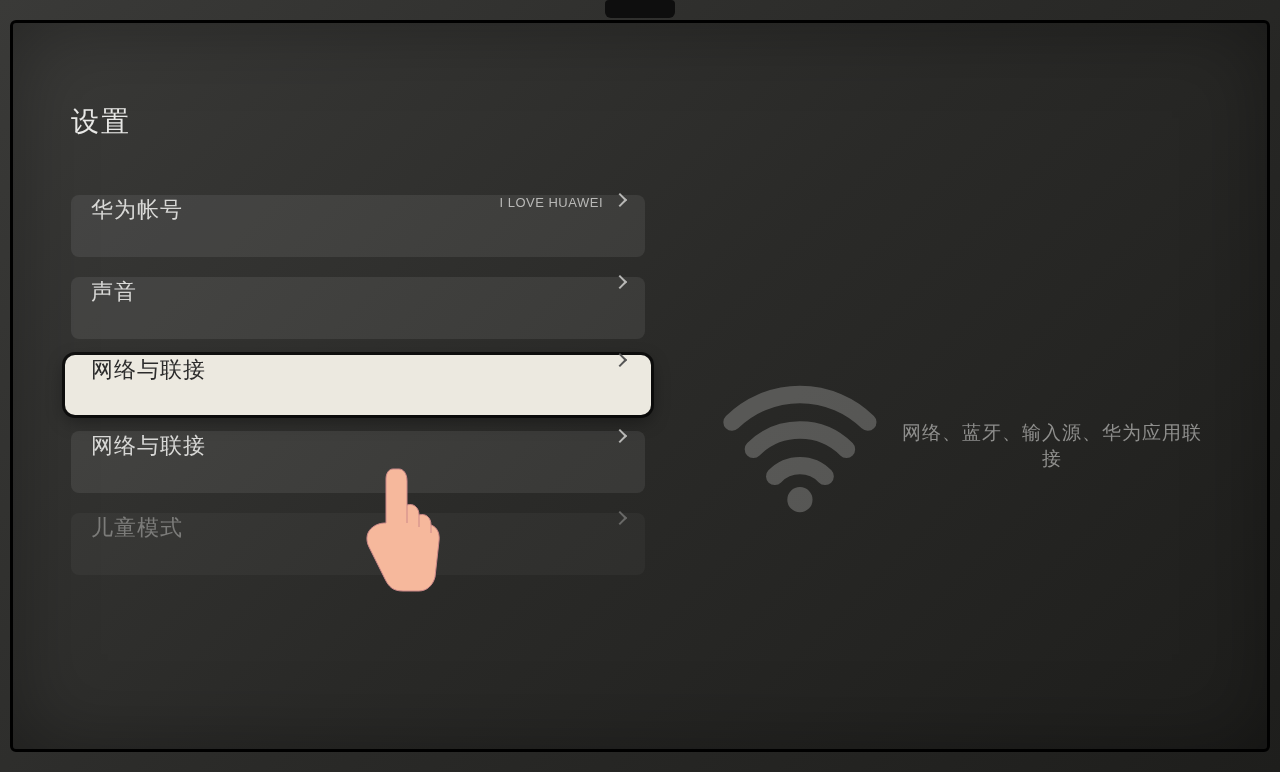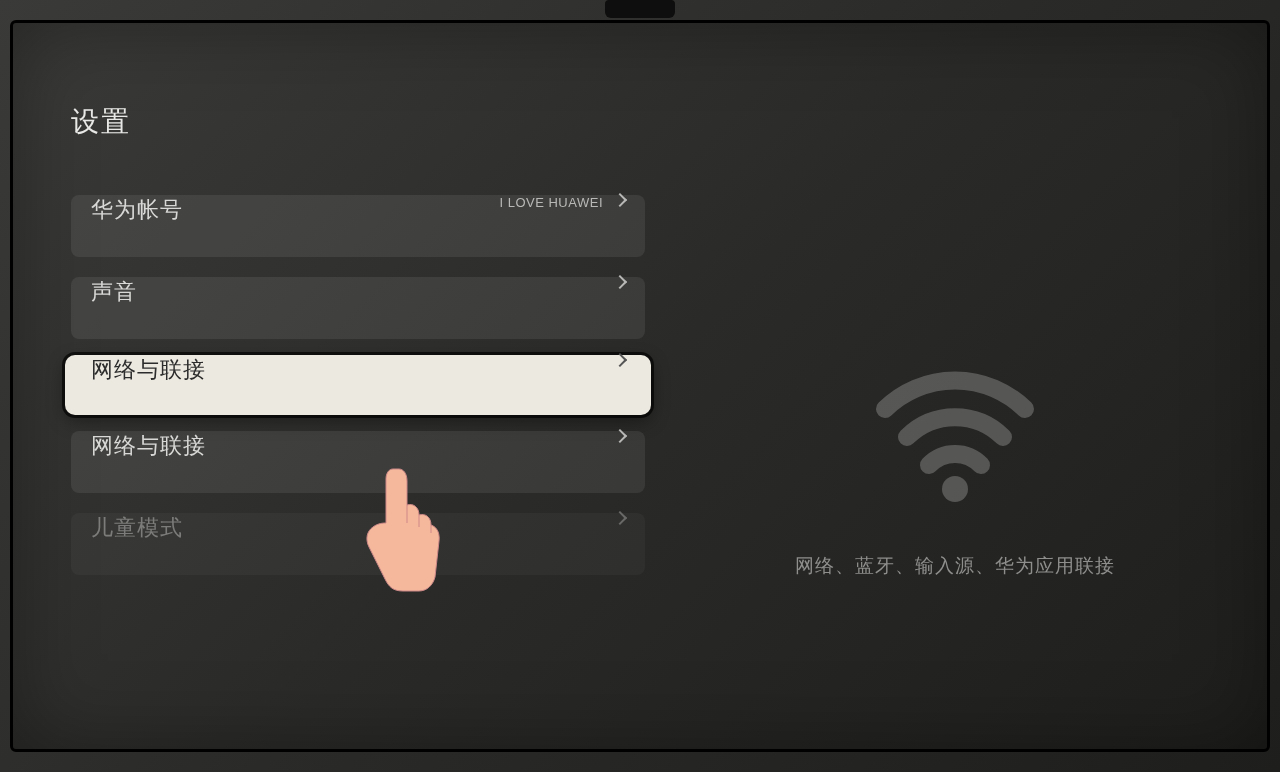--- a/index.html
+++ b/index.html
@@ -94,21 +94,20 @@
     }
     .menu-value + .chevron { margin-left: 0; }
     .menu-label + .chevron { margin-left: auto; }
     .detail-pane {
       position: absolute;
       top: 180px;
       left: 690px;
       right: 60px;
       bottom: 60px;
       display: flex;
-      flex-direction: column;
       align-items: center;
       justify-content: center;
     }
     .wifi-icon {
       width: 200px;
       height: 200px;
       margin-bottom: 40px;
       opacity: 0.25;
     }
     .detail-desc {

